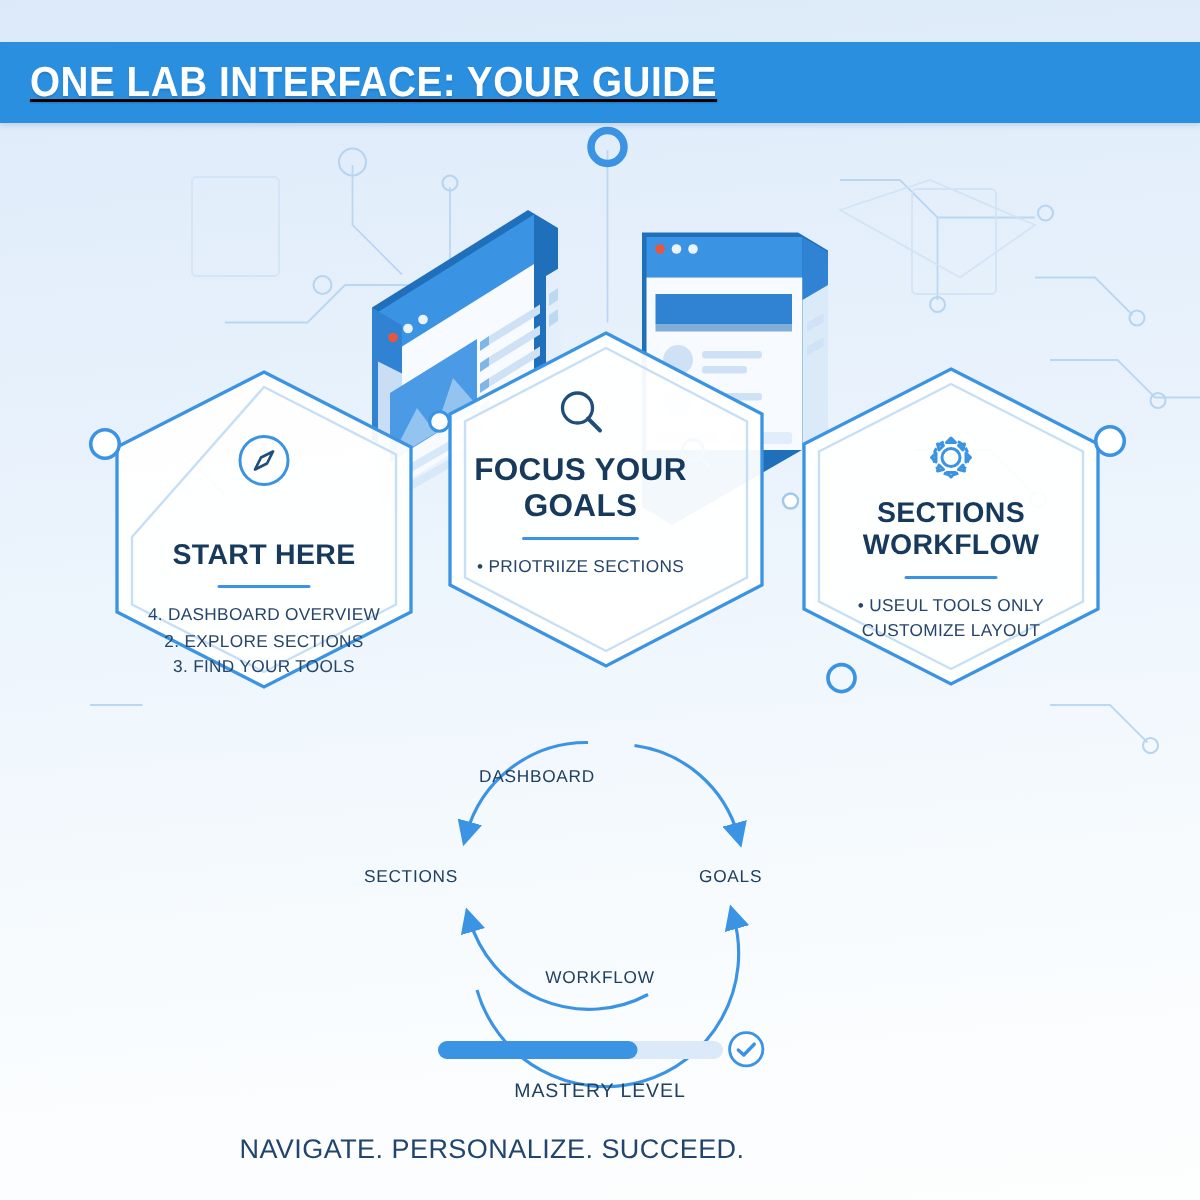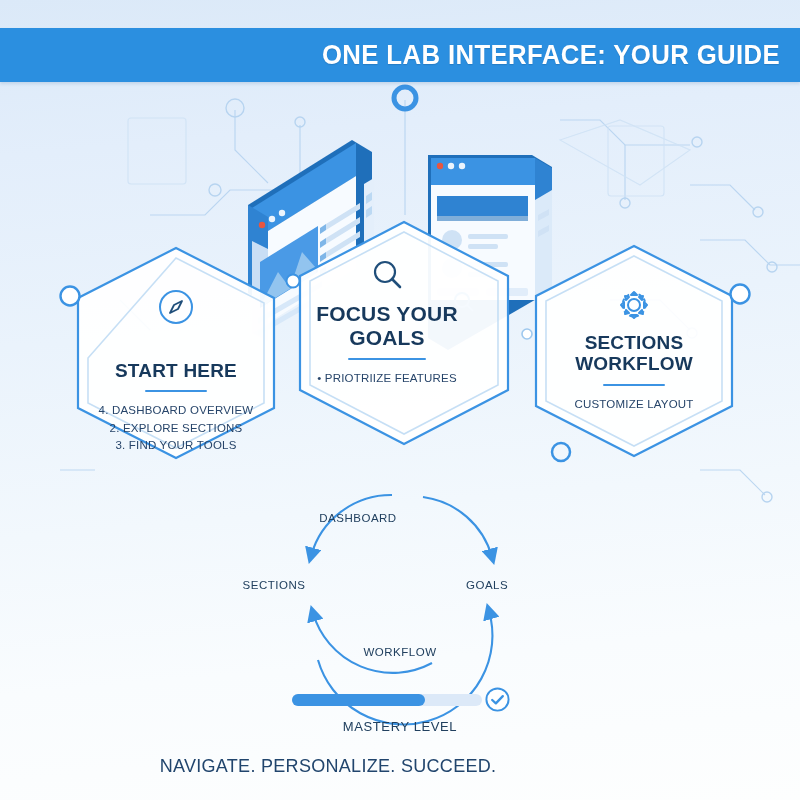--- a/index.html
+++ b/index.html
@@ -24,22 +24,23 @@
   
   #header-bar {
     position: absolute;
     left: 0;
     top: 28px;
     width: 800px;
     height: 54px;
     background: #2b8fe0;
     display: flex;
     align-items: center;
-    justify-content: flex-end;
+    justify-content: flex-start;
     box-shadow: 0 2px 3px rgba(60,110,160,0.18);
+    text-decoration: underline;
   }
   #header-title {
     color: #ffffff;
     font-size: 28px;
     font-weight: bold;
     letter-spacing: 0.4px;
     transform: scaleX(0.92);
     white-space: nowrap;
     text-shadow: 0 1px 1px rgba(20,70,120,0.25);
   }
@@ -348,21 +349,21 @@
   <div class="hex-card" id="card-mid">
     <div class="hex-icon-slot">
       <svg width="40" height="40" viewBox="0 0 40 40">
         <circle cx="18" cy="17" r="10" fill="none" stroke="#1f4e7a" stroke-width="2.2"></circle>
         <path d="M25 24 L33 32" stroke="#1f4e7a" stroke-width="2.6" stroke-linecap="round"></path>
       </svg>
     </div>
     <div class="hex-title">FOCUS YOUR</div>
     <div class="hex-title">GOALS</div>
     <div class="hex-rule"></div>
-    <div class="hex-line">• PRIOTRIIZE FEATURES</div>
+    <div class="hex-line">• PRIOTRIIZE SECTIONS</div>
   </div>
 
   <div class="hex-card" id="card-right">
     <div class="hex-icon-slot">
       <svg width="40" height="40" viewBox="0 0 40 40">
         <g fill="none" stroke="#3b93e3" stroke-width="2" stroke-linejoin="round">
           <circle cx="20" cy="20" r="6"></circle>
           <path d="M20 7 L23 10 L17 10 Z"></path>
           <path d="M20 33 L17 30 L23 30 Z"></path>
           <path d="M7 20 L10 17 L10 23 Z"></path>
@@ -371,20 +372,21 @@
           <path d="M29 29 L25 28 L28 25 Z"></path>
           <path d="M29 11 L28 15 L25 12 Z"></path>
           <path d="M11 29 L12 25 L15 28 Z"></path>
           <circle cx="20" cy="20" r="11.5" stroke-dasharray="3.4 3.1"></circle>
         </g>
       </svg>
     </div>
     <div class="hex-title">SECTIONS</div>
     <div class="hex-title">WORKFLOW</div>
     <div class="hex-rule"></div>
+    <div class="hex-line">• USEUL TOOLS ONLY</div>
     <div class="hex-line">CUSTOMIZE LAYOUT</div>
   </div>
 
   <div class="cycle-label" id="cycle-top">DASHBOARD</div>
   <div class="cycle-label" id="cycle-right">GOALS</div>
   <div class="cycle-label" id="cycle-bottom">WORKFLOW</div>
   <div class="cycle-label" id="cycle-left">SECTIONS</div>
 
   <div id="progress-wrap">
     <div id="progress-track" style="background: rgb(220, 233, 248);"></div>

